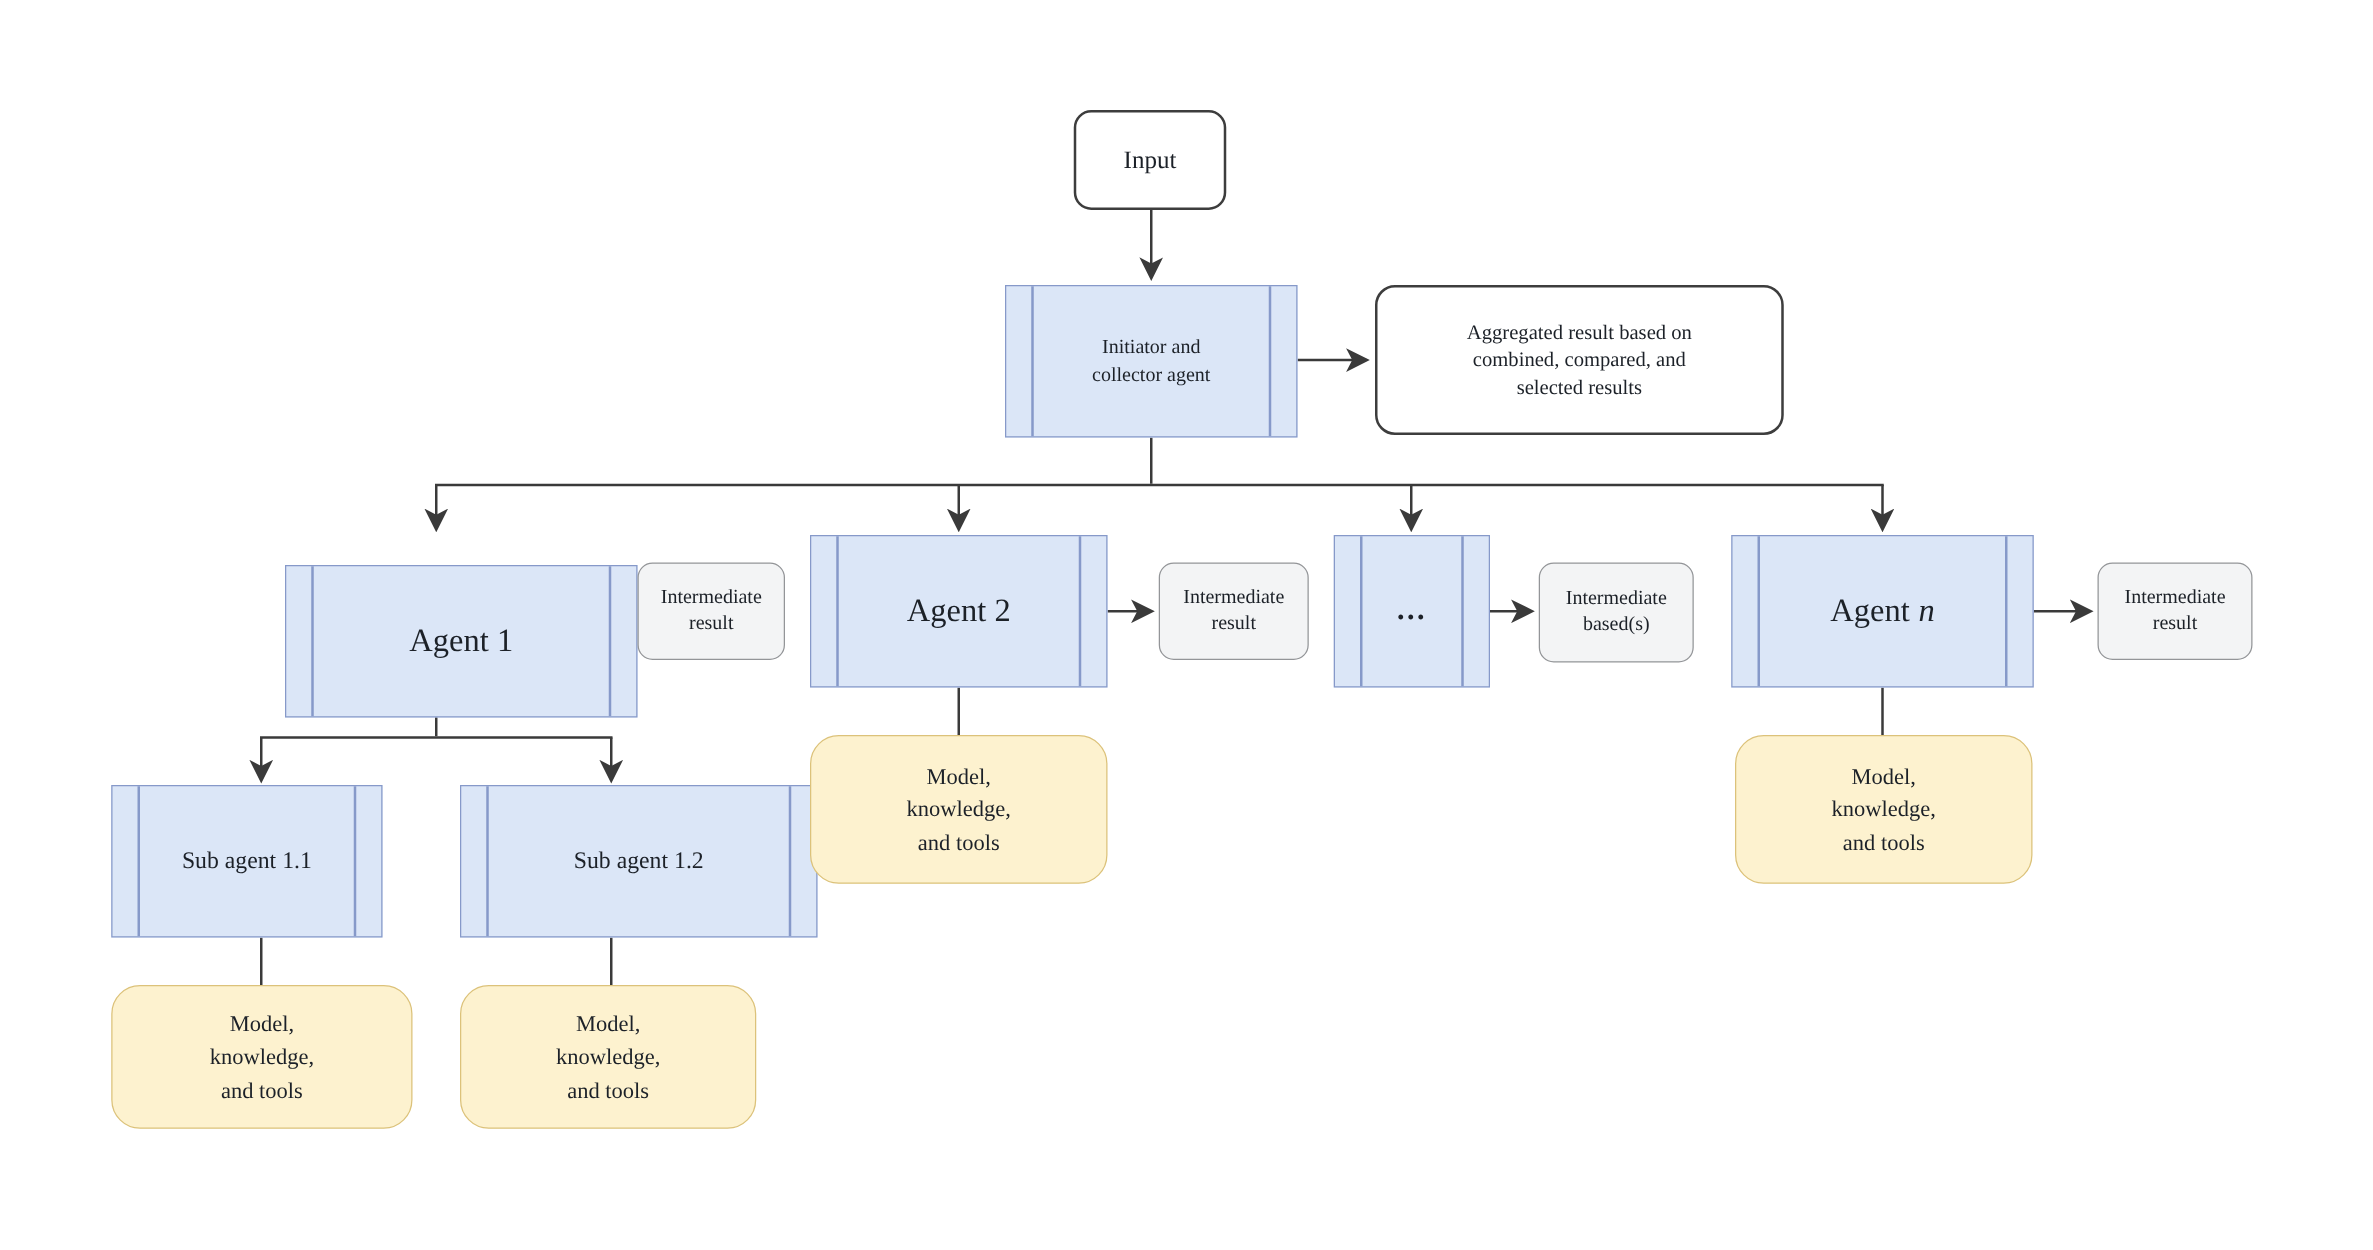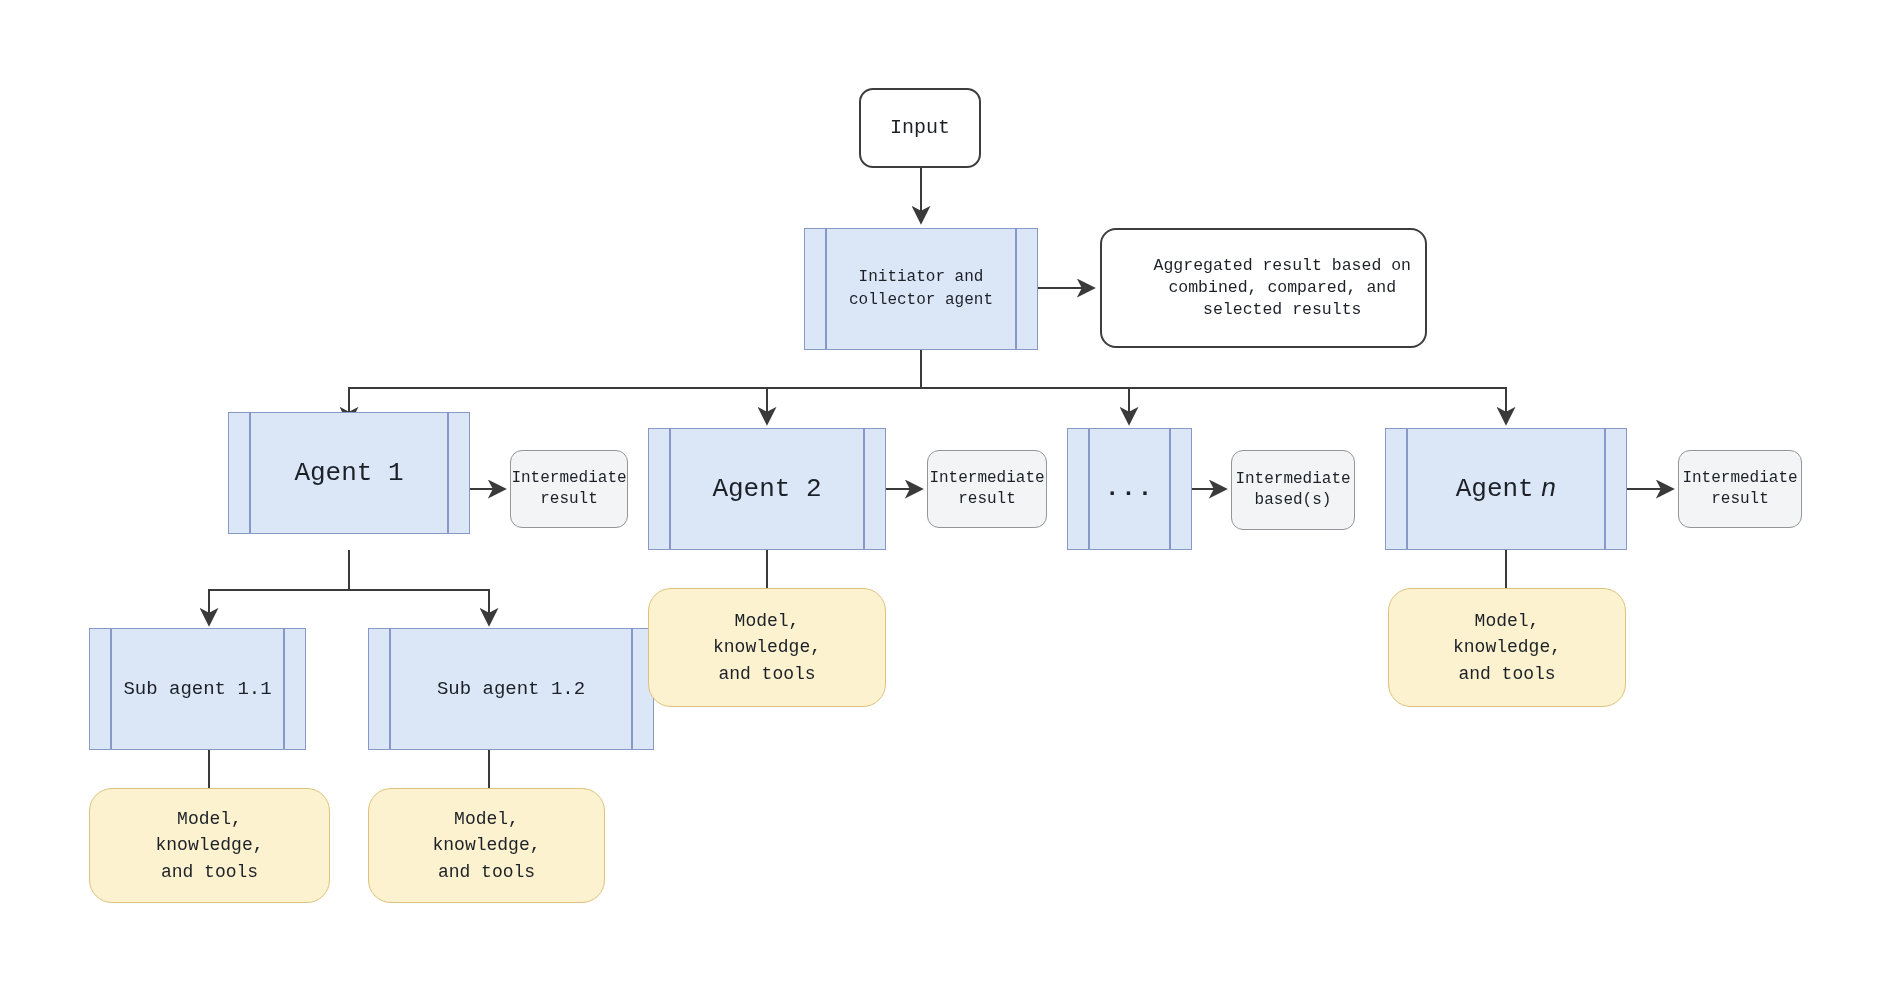--- a/index.html
+++ b/index.html
@@ -13,21 +13,21 @@
     --io-border:#3d3d3d;
     --connector:#3a3a3a;
     --text:#1c2128;
     --bg:#ffffff;
   }
   html,body{margin:0;padding:0;background:var(--bg);}
   .canvas{
     position:relative;
     width:1898px;height:1000px;
     background:var(--bg);
-    font-family:Liberation Mono, monospace;
+    font-family:Liberation Serif, serif;
     color:var(--text);
     overflow:hidden;
   }
   .wires{position:absolute;left:0;top:0;}
   .wire{stroke:var(--connector);stroke-width:2;fill:none;}
   .arrow-head{fill:var(--connector);stroke:none;}
 
   .node{
     position:absolute;
     box-sizing:border-box;
@@ -60,21 +60,20 @@
     border-radius:14px;
     font-size:20px;
   }
   .io-wide{
     background:var(--io-fill);
     border:2px solid var(--io-border);
     border-radius:16px;
     font-size:16.5px;
     line-height:1.35;
     padding:0 14px;
-    justify-content:flex-end;
   }
   
   .result{
     background:var(--result-fill);
     border:1.6px solid var(--result-border);
     border-radius:12px;
     font-size:16px;
     line-height:1.3;
     padding:0 6px;
   }
@@ -134,21 +133,21 @@
   </div>
 
   <div class="node io-wide" style="left:1100px;top:228px;width:327px;height:120px">
     <div>
         <div>Aggregated result based on</div>
         <div>combined, compared, and</div>
         <div>selected results</div>
       </div>
   </div>
 
-  <div class="node agent agent-main" style="left:228px;top:412px;width:242px;height:122px">
+  <div class="node agent agent-main" style="left:228px;top:452px;width:282px;height:122px">
     <span>Agent 1</span>
   </div>
 
   <div class="node result" style="left:510px;top:450px;width:118px;height:78px">
     <div>
         <div>Intermediate</div>
         <div>result</div>
       </div>
   </div>
 

